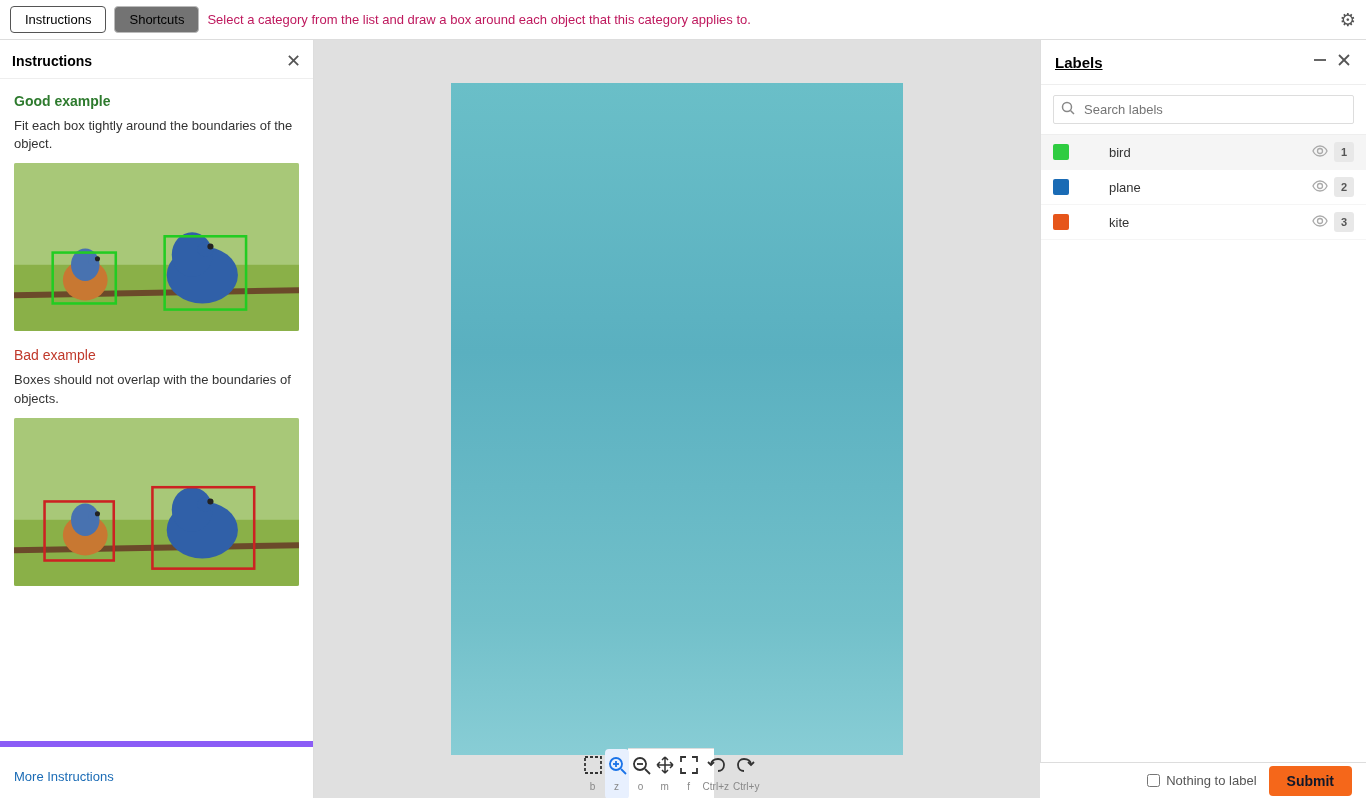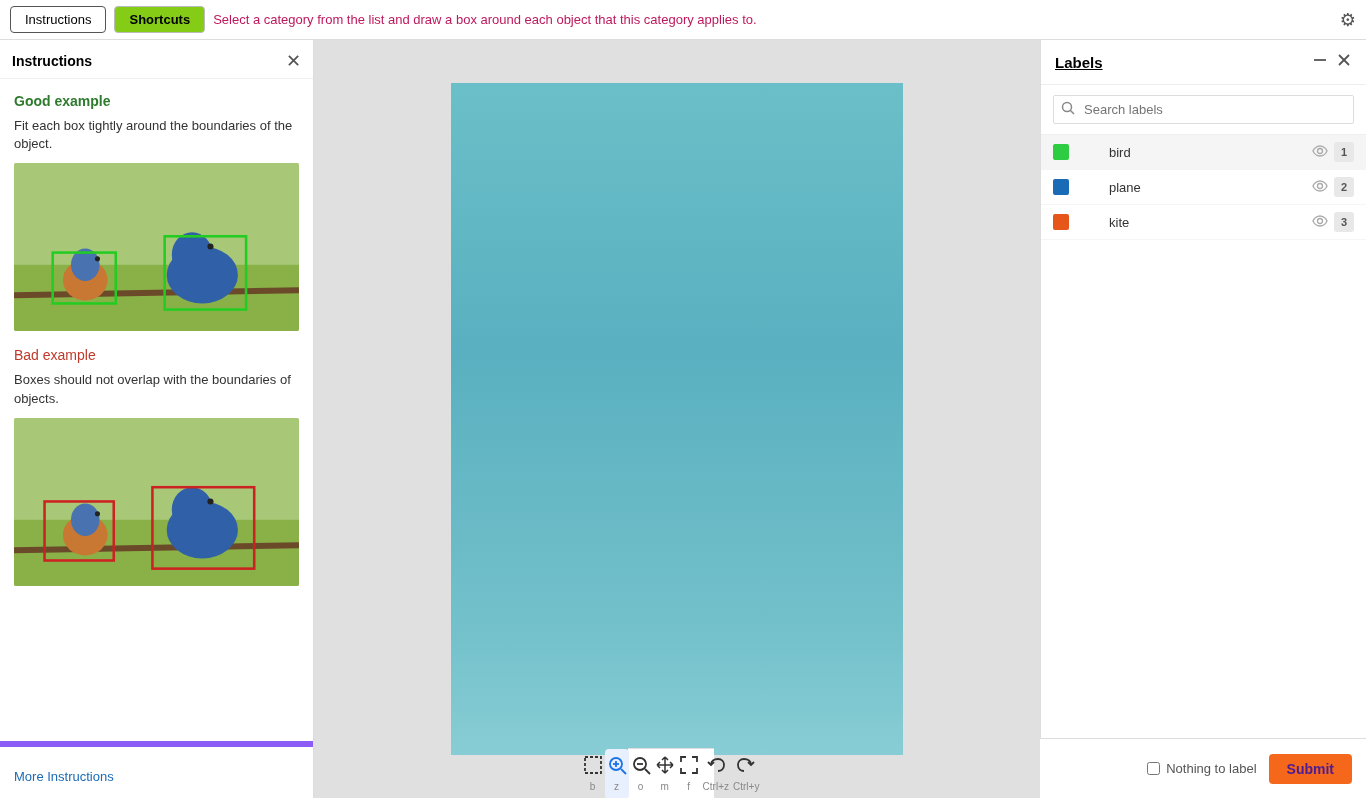--- a/index.html
+++ b/index.html
@@ -11,21 +11,21 @@
       background: #fff; border-bottom: 1px solid #ddd;
       padding: 0 10px; gap: 8px;
     }
     #topbar button {
       padding: 5px 14px; border-radius: 4px; font-size: 13px; cursor: pointer;
     }
     #btn-instructions {
       background: #fff; border: 1px solid #555; font-weight: 500;
     }
     #btn-shortcuts {
-      background: #84cc16; border: 1px solid #bbb; font-weight: 700;
+      background: #737373; border: 1px solid #bbb; font-weight: 400;
     }
     #topbar-message {
       flex: 1; font-size: 13px; color: #be185d;
     }
     #topbar-gear {
       color: #555; cursor: pointer; font-size: 18px;
     }
 
     
     #main-layout {
@@ -163,30 +163,30 @@
       width: 20px; height: 20px; border-radius: 3px; background: #e8e8e8;
       display: flex; align-items: center; justify-content: center;
       font-size: 11px; color: #555; font-weight: 600;
     }
     
     .label-item.hovered { background: #f5f5f5; }
 
     
     #bottom-bar {
       position: absolute; bottom: 0; right: 0; width: 326px;
-      height: 60px; background: #fff; border-top: 1px solid #ddd;
+      height: 36px; background: #fff; border-top: 1px solid #ddd;
       display: flex; align-items: center; justify-content: flex-end;
       padding: 0 14px; gap: 12px;
     }
     #nothing-to-label-checkbox {
       display: flex; align-items: center; gap: 6px; font-size: 13px; color: #555;
     }
     #nothing-to-label-checkbox input { cursor: pointer; }
     #submit-btn {
-      background: #f5671a; color: #4c1d95; border: none; border-radius: 4px;
+      background: #f5671a; color: #0f172a; border: none; border-radius: 4px;
       padding: 7px 18px; font-size: 14px; font-weight: 600; cursor: pointer;
     }
 
     
     #left-panel-footer {
       padding: 10px 14px; border-top: 6px solid #8b5cf6;
     }
   </style>
 </head>
 <body>

